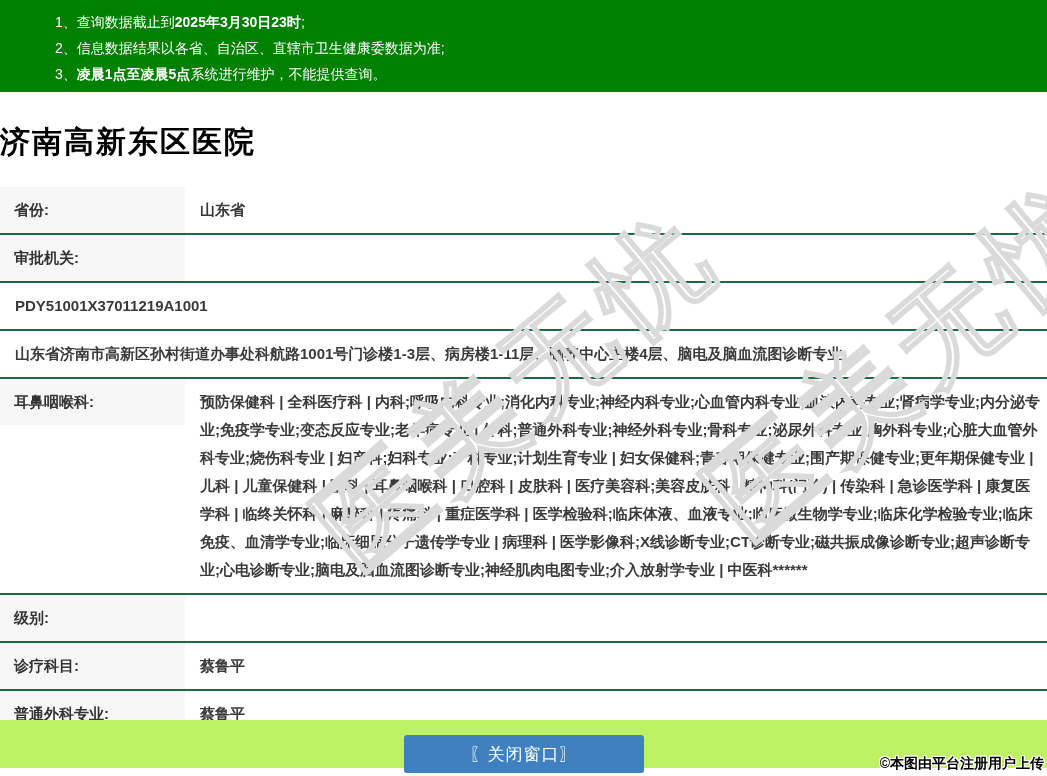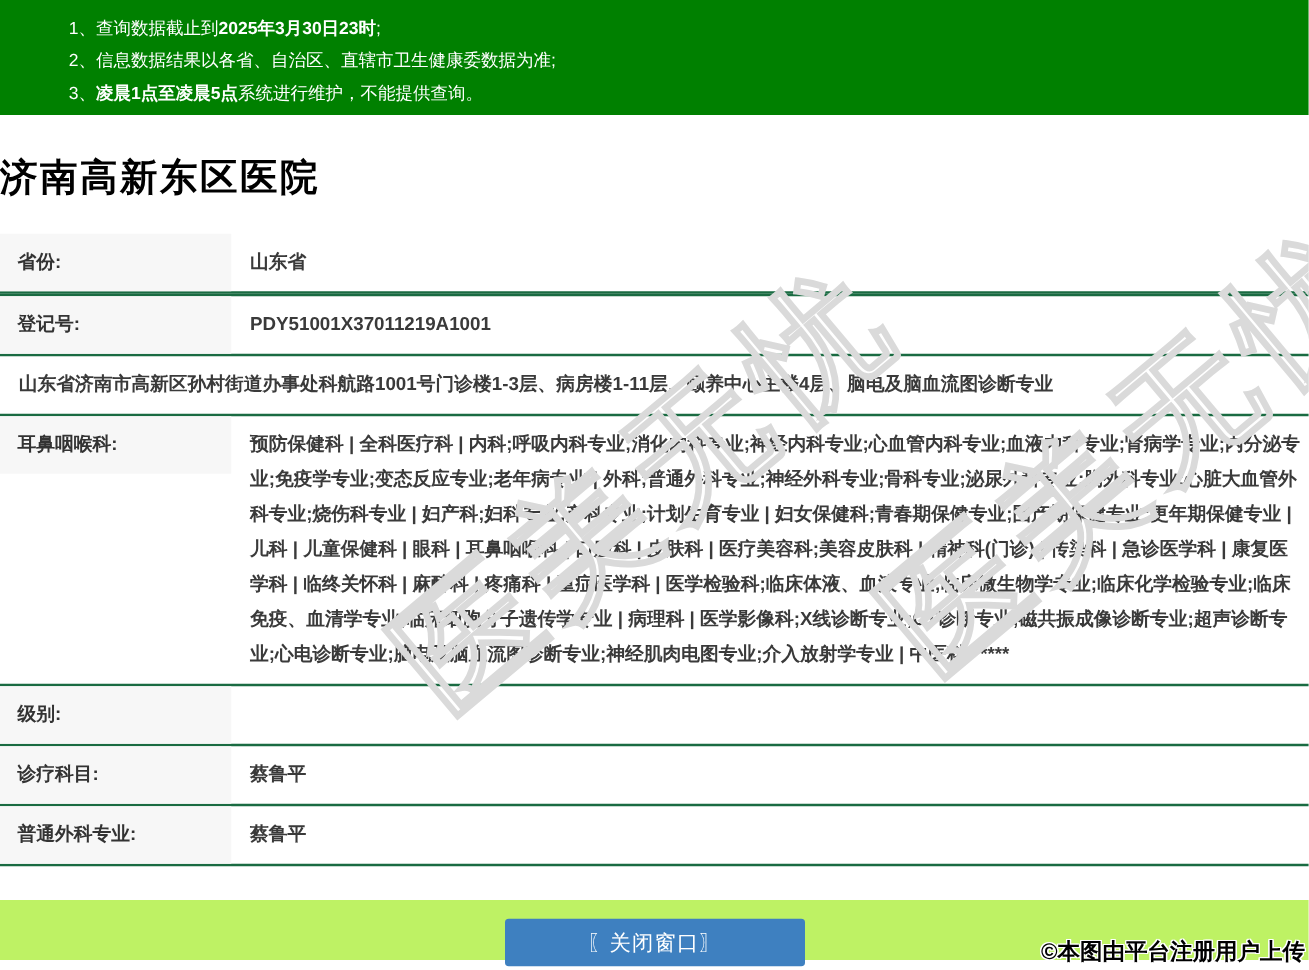--- a/index.html
+++ b/index.html
@@ -84,21 +84,21 @@
     border: none;
     border-radius: 3px;
     cursor: pointer;
     letter-spacing: 1px;
   }
   .copyright {
     position: absolute;
     right: 3px;
     bottom: 3px;
     z-index: 6;
-    font-size: 18px;
+    font-size: 14px;
     font-weight: bold;
     color: #000000;
     text-shadow:
       -1px -1px 0 #ffffff, 1px -1px 0 #ffffff,
       -1px  1px 0 #ffffff, 1px  1px 0 #ffffff,
       -1px  0   0 #ffffff, 1px  0   0 #ffffff,
        0   -1px 0 #ffffff, 0    1px 0 #ffffff;
   }
 
   
@@ -132,24 +132,24 @@
   <h1 class="page-title">济南高新东区医院</h1>
 
   <div class="info-table">
 
     <div class="info-row">
       <div class="cell-label">省份:</div>
       <div class="cell-value">山东省</div>
     </div>
 
     <div class="info-row">
+      <div class="cell-label">审批机关:</div>
     </div>
 
     <div class="info-row">
-      <div class="cell-label">登记号:</div>
       <div class="cell-value">PDY51001X37011219A1001</div>
     </div>
 
     <div class="info-row">
       <div class="cell-value">山东省济南市高新区孙村街道办事处科航路1001号门诊楼1-3层、病房楼1-11层、颐养中心主楼4层、脑电及脑血流图诊断专业</div>
     </div>
 
     <div class="info-row">
       <div class="cell-label">耳鼻咽喉科:</div>
       <div class="cell-value">预防保健科 | 全科医疗科 | 内科;呼吸内科专业;消化内科专业;神经内科专业;心血管内科专业;血液内科专业;肾病学专业;内分泌专业;免疫学专业;变态反应专业;老年病专业 | 外科;普通外科专业;神经外科专业;骨科专业;泌尿外科专业;胸外科专业;心脏大血管外科专业;烧伤科专业 | 妇产科;妇科专业;产科专业;计划生育专业 | 妇女保健科;青春期保健专业;围产期保健专业;更年期保健专业 | 儿科 | 儿童保健科 | 眼科 | 耳鼻咽喉科 | 口腔科 | 皮肤科 | 医疗美容科;美容皮肤科 | 精神科(门诊) | 传染科 | 急诊医学科 | 康复医学科 | 临终关怀科 | 麻醉科 | 疼痛科 | 重症医学科 | 医学检验科;临床体液、血液专业;临床微生物学专业;临床化学检验专业;临床免疫、血清学专业;临床细胞分子遗传学专业 | 病理科 | 医学影像科;X线诊断专业;CT诊断专业;磁共振成像诊断专业;超声诊断专业;心电诊断专业;脑电及脑血流图诊断专业;神经肌肉电图专业;介入放射学专业 | 中医科******</div>

